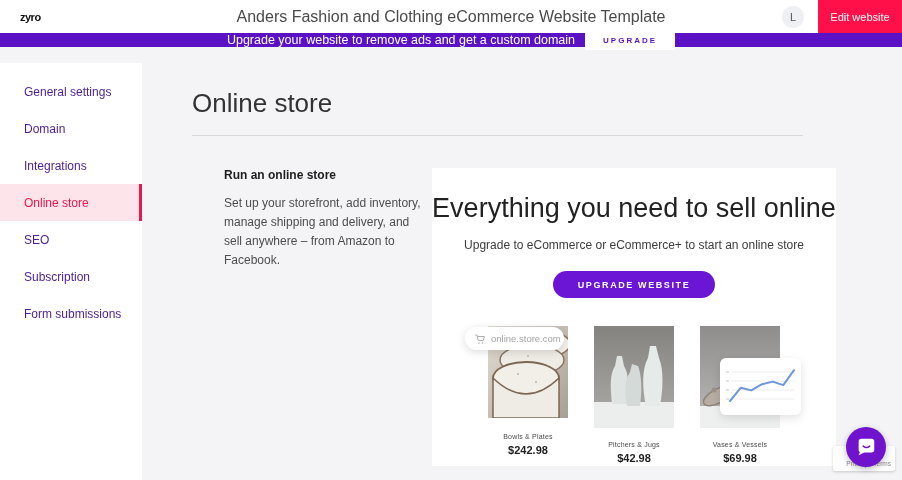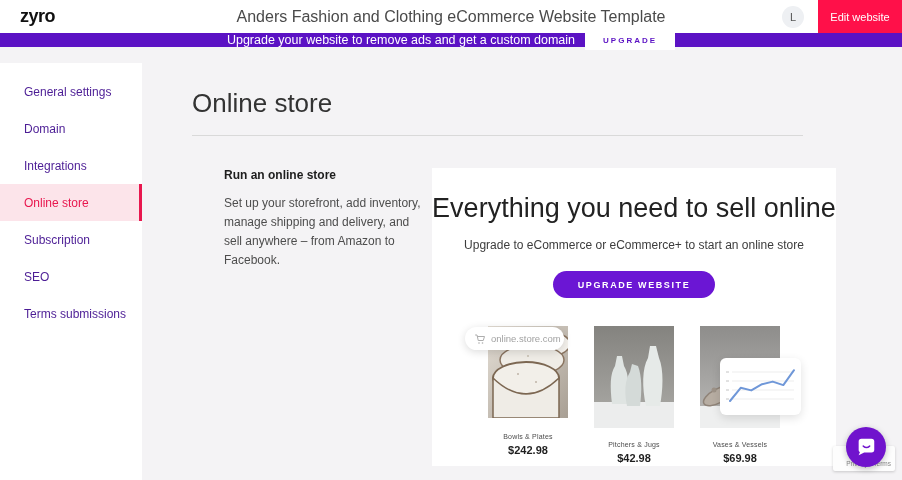--- a/index.html
+++ b/index.html
@@ -8,21 +8,21 @@
     font-family:"Liberation Sans","DejaVu Sans",sans-serif;
     background:#f4f3f5; position:relative; color:#3a3a3a;
   }
 
   
   .topbar {
     position:absolute; top:0; left:0; width:902px; height:33px;
     background:#ffffff; display:flex; align-items:center; z-index:30;
   }
   .logo {
-    margin-left:20px; font-weight:800; font-size:18px; color:#101010;
+    margin-left:20px; font-weight:800; font-size:11px; color:#101010;
     letter-spacing:-0.5px; cursor:pointer;
   }
   .topbar-title {
     position:absolute; left:0; right:0; text-align:center;
     font-size:16px; color:#4a4a4a; pointer-events:none;
   }
   .topbar-right { margin-left:auto; display:flex; align-items:center; height:100%; z-index:2; }
   .avatar {
     width:22px; height:22px; border-radius:50%; background:#eef0f3;
     display:flex; align-items:center; justify-content:center;
@@ -139,23 +139,23 @@
 <div class="banner">
   <span class="banner-text">Upgrade your website to remove ads and get a custom domain</span>
   <button class="banner-btn">UPGRADE</button>
 </div>
 
 <nav class="sidebar">
   <div class="side-item">General settings</div>
   <div class="side-item">Domain</div>
   <div class="side-item">Integrations</div>
   <div class="side-item active">Online store</div>
+  <div class="side-item">SEO</div>
   <div class="side-item">Subscription</div>
-  <div class="side-item">SEO</div>
-  <div class="side-item">Terms submissions</div>
+  <div class="side-item">Form submissions</div>
 </nav>
 
 <main class="main">
   <h1 class="page-title">Online store</h1>
   <hr class="divider">
 
   <div class="content-row">
     <div class="left-col">
       <div class="section-label">Run an online store</div>
       <div class="section-desc">Set up your storefront, add inventory, manage shipping and delivery, and sell anywhere – from Amazon to Facebook.</div>

